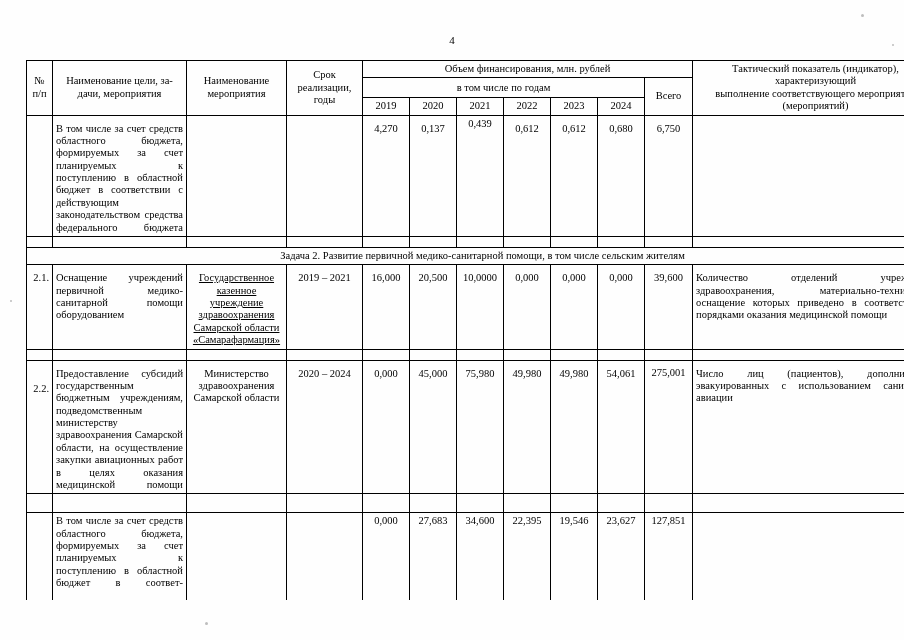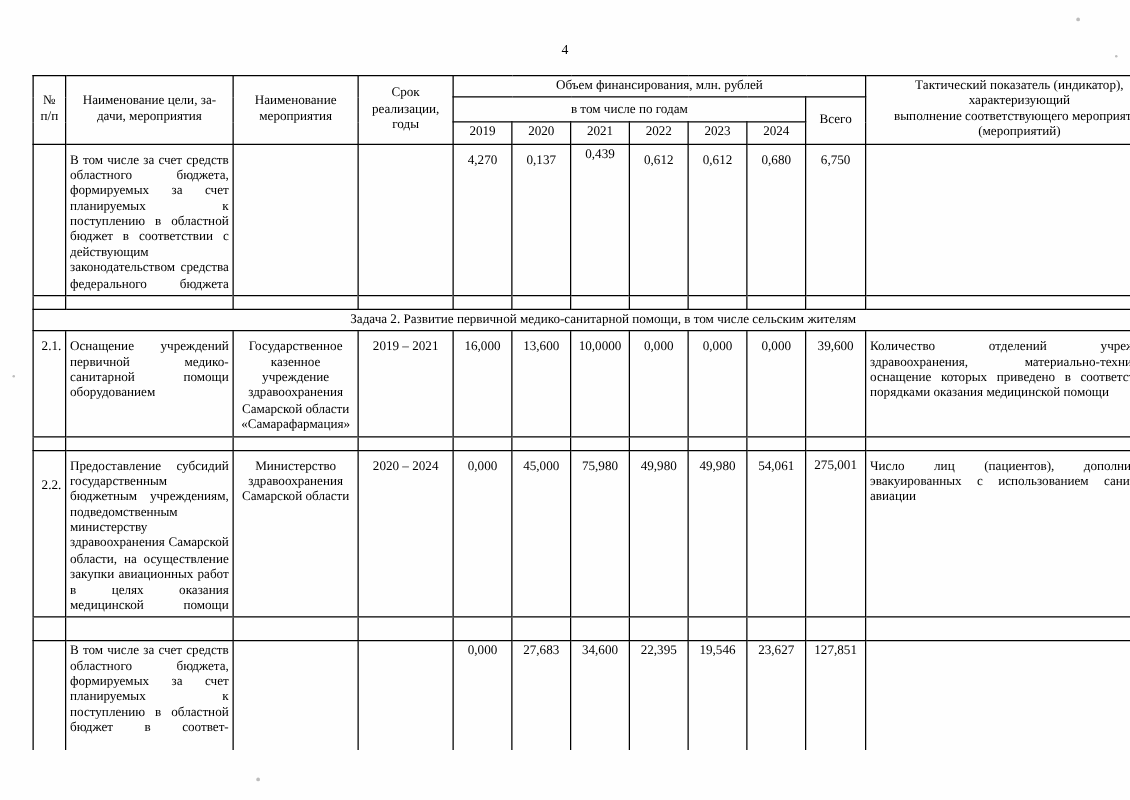--- a/index.html
+++ b/index.html
@@ -194,24 +194,24 @@
         <td></td>
       </tr>
 
       <tr class="task-row">
         <td colspan="12">Задача 2. Развитие первичной медико-санитарной помощи, в том числе сельским жителям</td>
       </tr>
 
       <tr class="bandrow">
         <td class="num" style="padding-top:7px;">2.1.</td>
         <td class="justify" style="padding-top:7px;">Оснащение учреждений первичной медико-санитарной помощи оборудованием</td>
-        <td class="exec" style="padding-top:7px;">Государственное казенное учреждение здравоохранения Самарской области «Самарафармация»</td>
+        <td class="exec" style="padding-top:7px;text-decoration:underline;">Государственное казенное учреждение здравоохранения Самарской области «Самарафармация»</td>
         <td class="center" style="padding-top:7px;">2019 – 2021</td>
         <td class="center" style="padding-top:7px;margin-top:12px;">16,000</td>
-        <td class="center" style="padding-top:7px;">13,600</td>
+        <td class="center" style="padding-top:7px;">20,500</td>
         <td class="center" style="padding-top:7px;">10,0000</td>
         <td class="center" style="padding-top:7px;">0,000</td>
         <td class="center" style="padding-top:7px;">0,000</td>
         <td class="center" style="padding-top:7px;">0,000</td>
         <td class="center" style="padding-top:7px;">39,600</td>
         <td class="ind" style="padding-top:7px;">Количество отделений учреждений здравоохранения, материально-техническое оснащение которых приведено в соответствие с порядками оказания медицинской помощи</td>
       </tr>
 
       <tr class="spacer-cellrow">
         <td></td>

